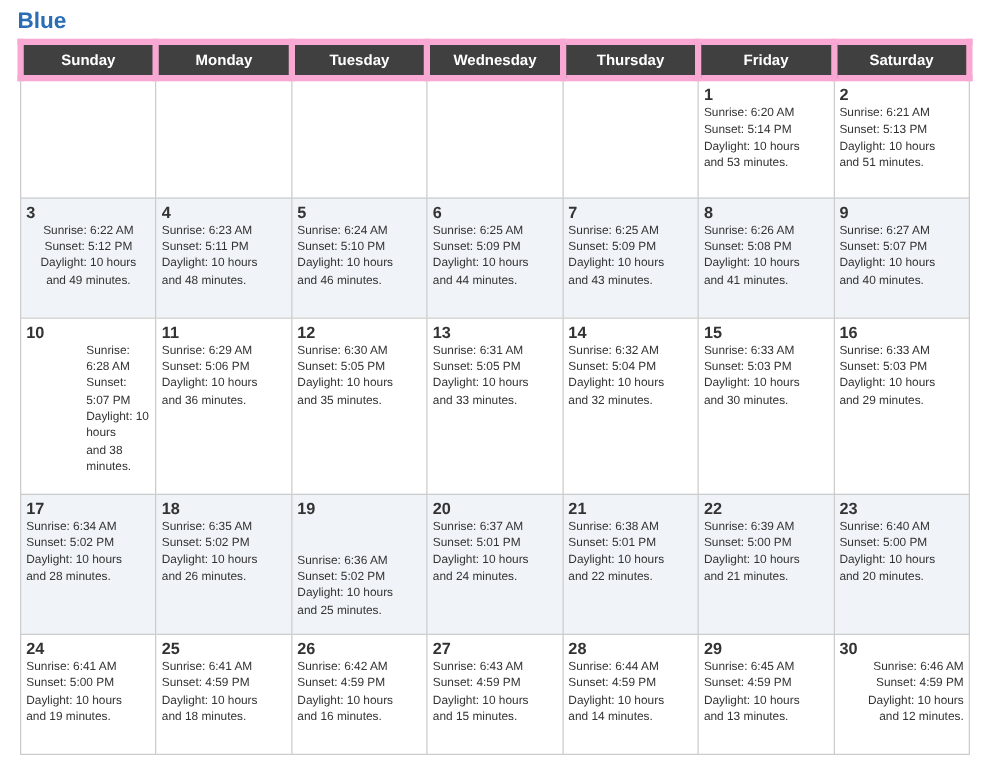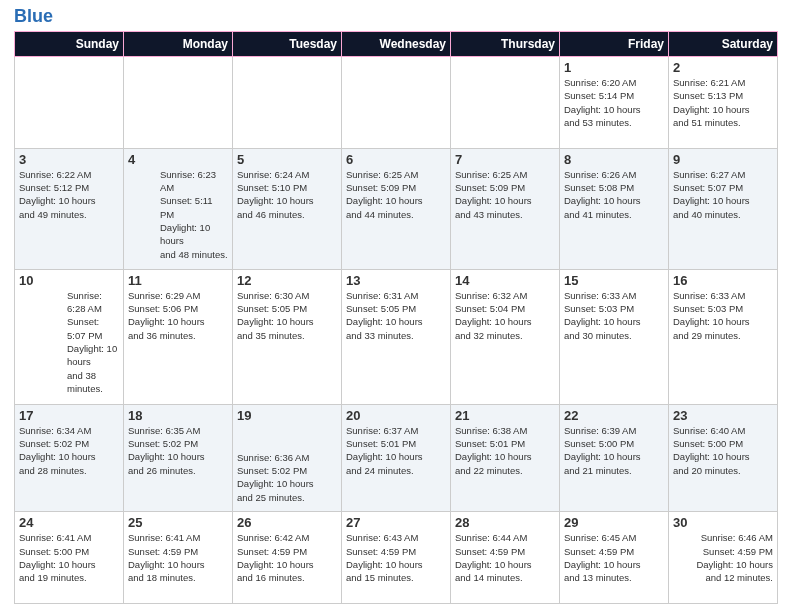--- a/index.html
+++ b/index.html
@@ -42,27 +42,27 @@
       color: #333;
       font-weight: normal;
     }
     .calendar-table {
       width: 100%;
       border-collapse: collapse;
       flex: 1;
       table-layout: fixed;
     }
     .calendar-table thead tr th {
-      background-color: #0f172a;
+      background-color: #404040;
       color: #fff;
       font-size: 12px;
       font-weight: bold;
       padding: 5px 4px;
-      text-align: right;
-      border: 1px solid #f9a8d4;
+      text-align: center;
+      border: 5px solid #f9a8d4;
     }
     .calendar-table tbody tr td {
       border: 1px solid #ccc;
       vertical-align: top;
       padding: 3px 4px;
       font-size: 9.5px;
       color: #333;
       height: 88px;
       background: #fff;
     }
@@ -129,28 +129,28 @@
             <span class="day-number">2</span>
             <div class="day-info" style="white-space: pre-line;">Sunrise: 6:21 AM
 Sunset: 5:13 PM
 Daylight: 10 hours
 and 51 minutes.</div>
           </td>
         </tr>
         <tr>
           <td>
             <span class="day-number">3</span>
-            <div class="day-info" style="white-space: pre-line;">Sunrise: 6:22 AM
+            <div class="day-info" style="white-space: pre-line; text-align: center;">Sunrise: 6:22 AM
 Sunset: 5:12 PM
 Daylight: 10 hours
 and 49 minutes.</div>
           </td>
           <td>
             <span class="day-number">4</span>
-            <div class="day-info" style="white-space: pre-line; margin-left: 32px;">Sunrise: 6:23 AM
+            <div class="day-info" style="white-space: pre-line;">Sunrise: 6:23 AM
 Sunset: 5:11 PM
 Daylight: 10 hours
 and 48 minutes.</div>
           </td>
           <td>
             <span class="day-number">5</span>
             <div class="day-info" style="white-space: pre-line;">Sunrise: 6:24 AM
 Sunset: 5:10 PM
 Daylight: 10 hours
 and 46 minutes.</div>

